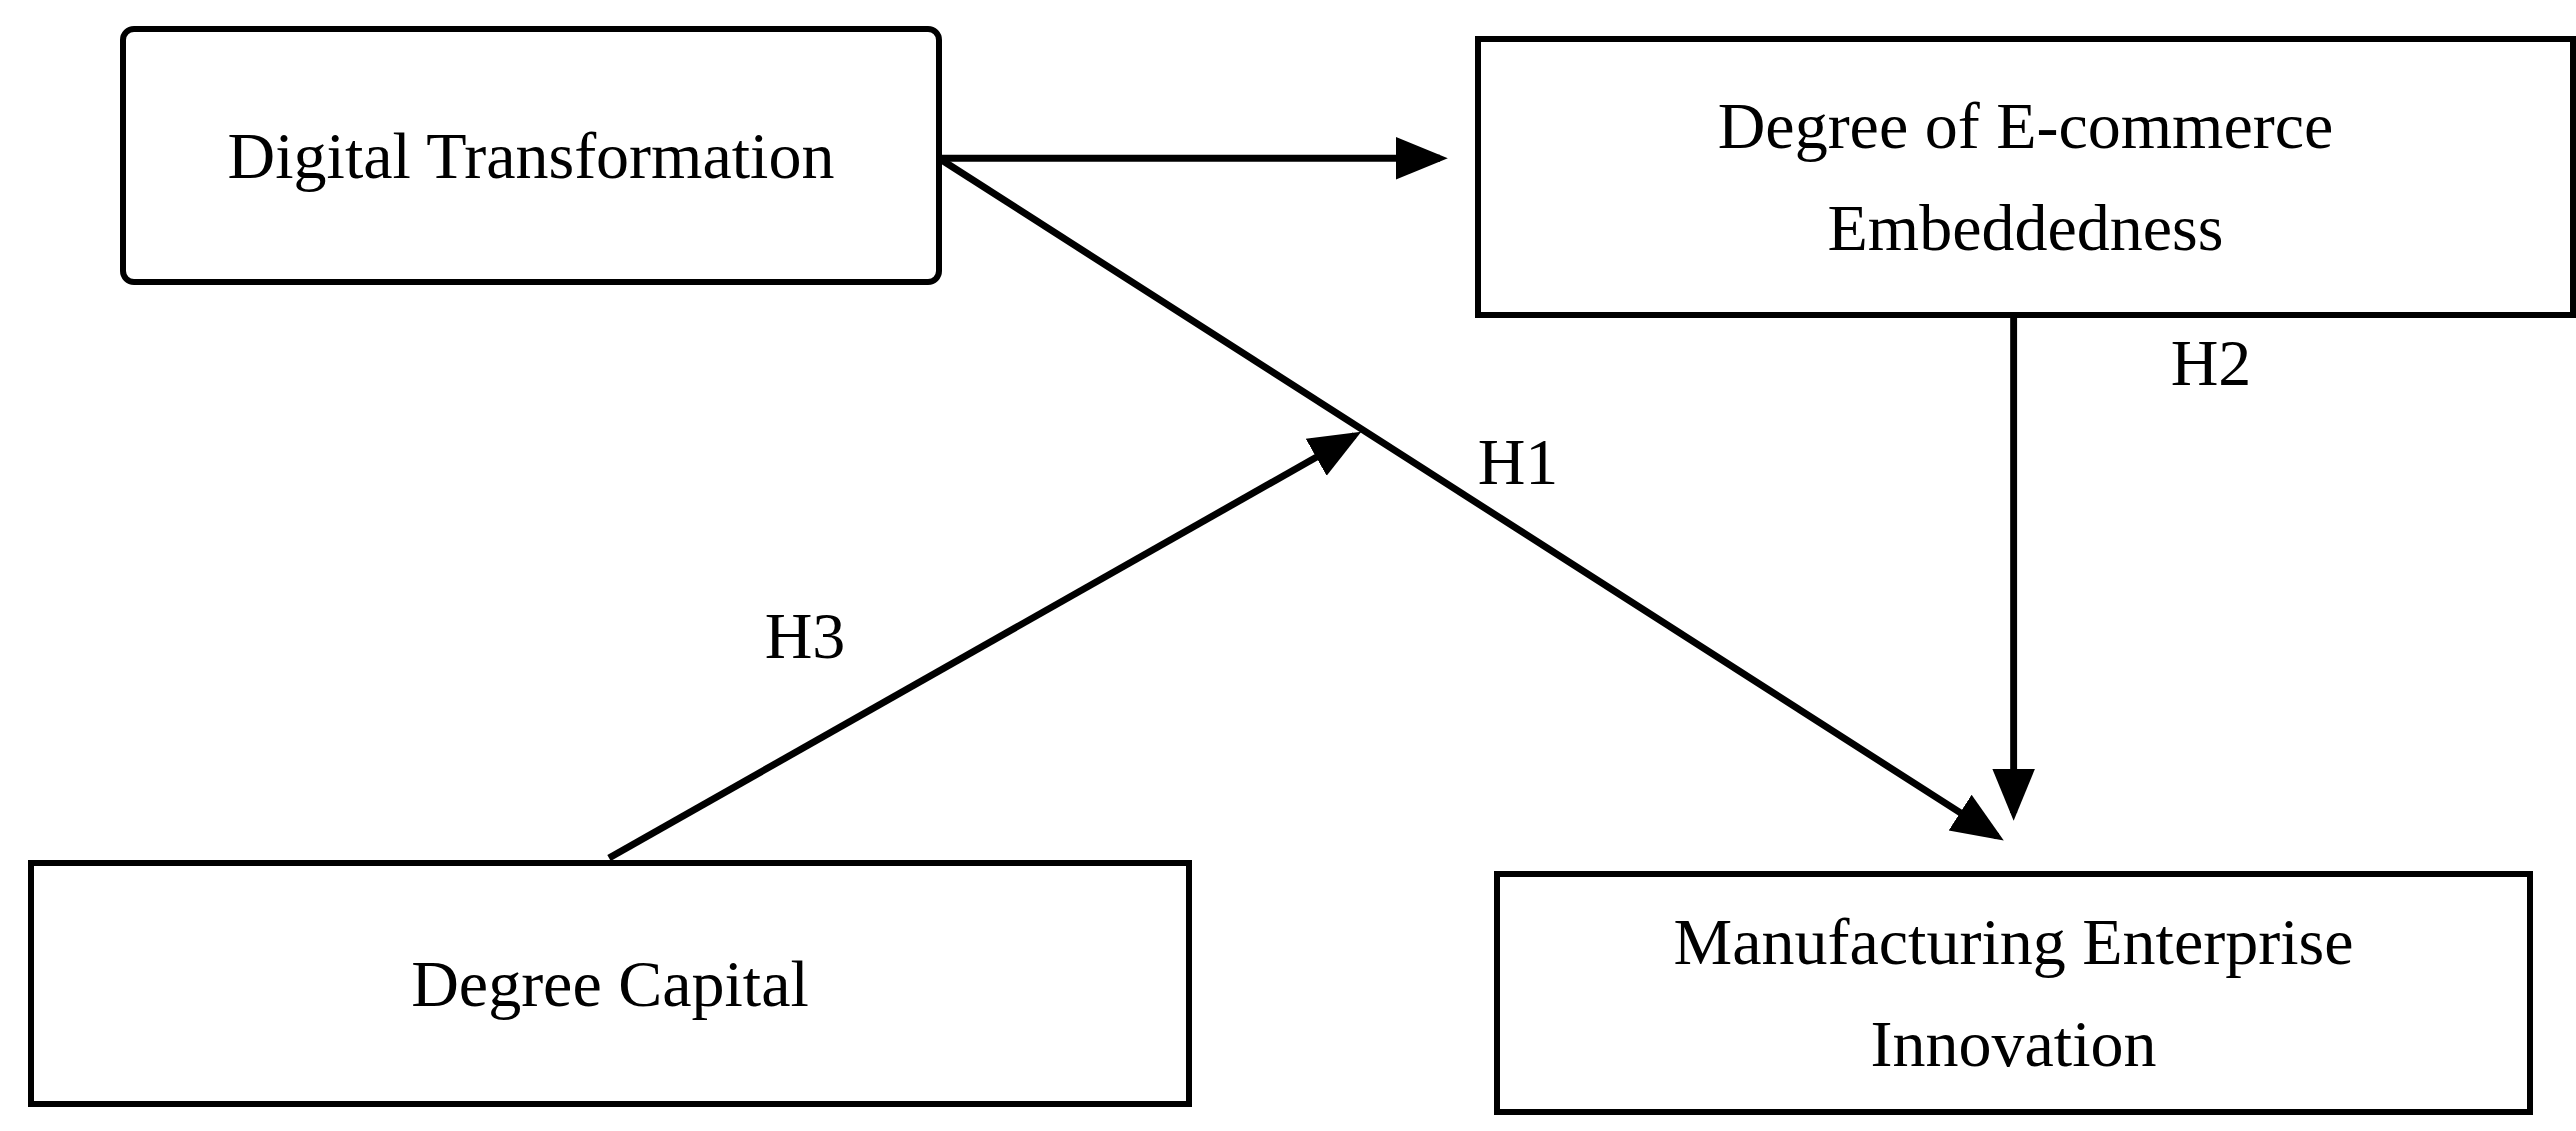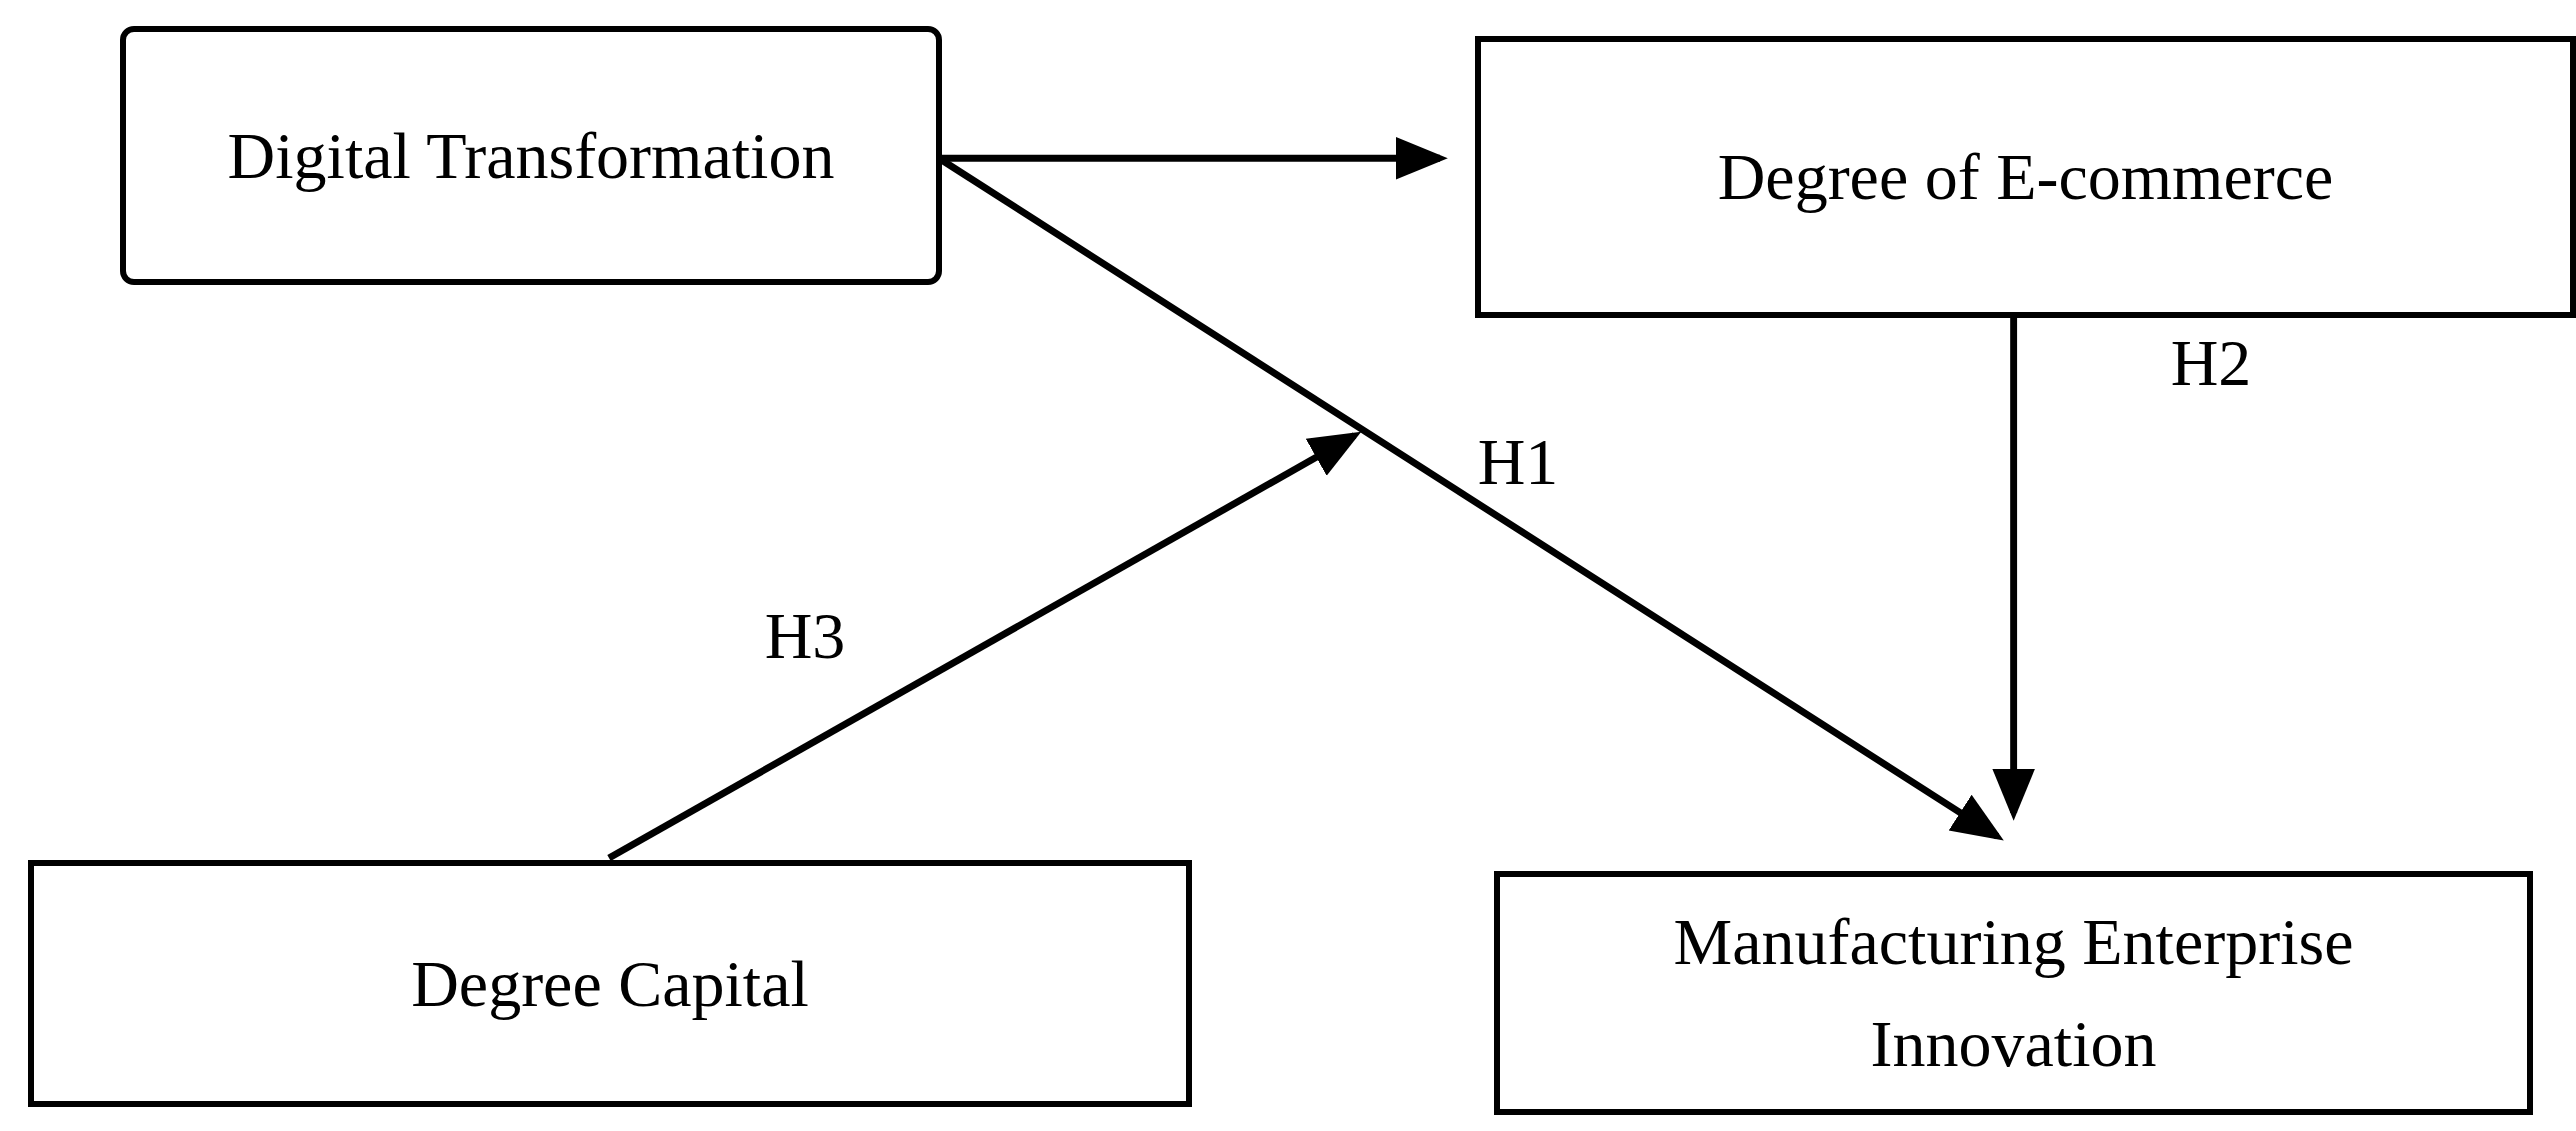--- a/index.html
+++ b/index.html
@@ -70,20 +70,21 @@
     <line x1="705" y1="993" x2="1568" y2="504" stroke="#000000" stroke-width="8" marker-end="url(#arrowhead)"></line>
   </svg>
 
   <div class="node box-digital">
     <span>Digital Transformation</span>
   </div>
 
   <div class="node box-ecommerce">
     <div class="two-line">
       <div>Degree of E-commerce</div>
+      <div>Embeddedness</div>
     </div>
   </div>
 
   <div class="node box-human">
     <span>Degree Capital</span>
   </div>
 
   <div class="node box-manufacturing">
     <div class="two-line">
       <div>Manufacturing Enterprise</div>

